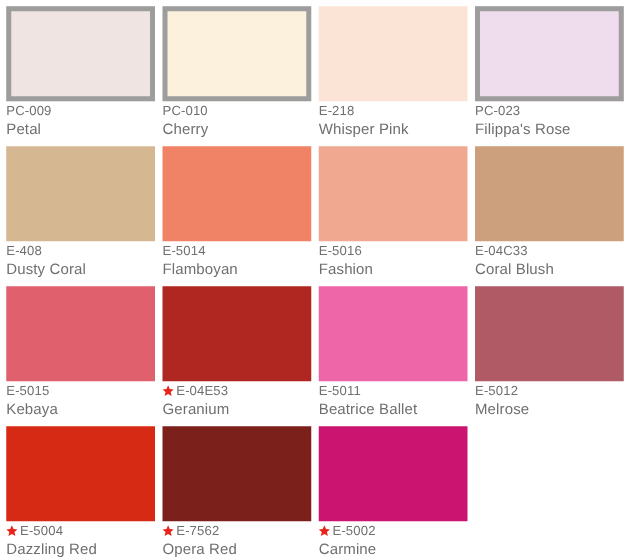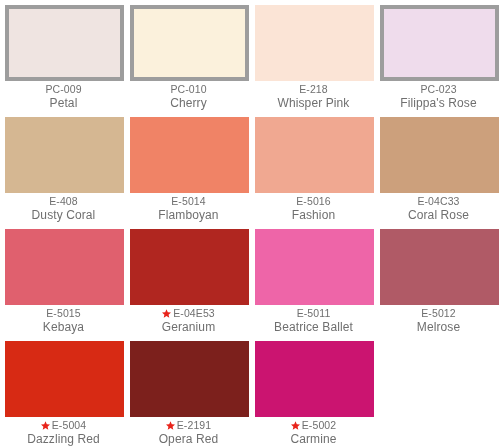--- a/index.html
+++ b/index.html
@@ -47,21 +47,21 @@
   .swatch-chip.has-border {
     border: 4px solid #9d9d9d;
     width: 119px;
     height: 76px;
   }
 
   .swatch-meta {
     flex: 1 1 auto;
     padding-top: 3px;
     padding-right: 2px;
-    text-align: center;
+    text-align: left;
     line-height: 1.12;
   }
 
   .swatch-code-line {
     display: block;
     white-space: nowrap;
     font-size: 10.5px;
     color: #6f6f6f;
     letter-spacing: 0.1px;
   }
@@ -133,21 +133,21 @@
       <div class="swatch-chip" style="background: rgb(240, 168, 145);"></div>
       <div class="swatch-meta">
         <span class="swatch-code-line"><span>E-5016</span></span>
         <span class="swatch-name">Fashion</span>
       </div>
     </div>
     <div class="swatch-cell">
       <div class="swatch-chip" style="background: rgb(204, 160, 124);"></div>
       <div class="swatch-meta">
         <span class="swatch-code-line"><span>E-04C33</span></span>
-        <span class="swatch-name">Coral Rose</span>
+        <span class="swatch-name">Coral Blush</span>
       </div>
     </div>
     <div class="swatch-cell">
       <div class="swatch-chip" style="background: rgb(224, 96, 110);"></div>
       <div class="swatch-meta">
         <span class="swatch-code-line"><span>E-5015</span></span>
         <span class="swatch-name">Kebaya</span>
       </div>
     </div>
     <div class="swatch-cell">
@@ -180,21 +180,21 @@
               <polygon points="10,0.5 12.9,7.1 20,7.8 14.6,12.5 16.2,19.5 10,15.8 3.8,19.5 5.4,12.5 0,7.8 7.1,7.1" fill="#E8231A"></polygon>
             </svg></span><span>E-5004</span></span>
         <span class="swatch-name">Dazzling Red</span>
       </div>
     </div>
     <div class="swatch-cell">
       <div class="swatch-chip" style="background: rgb(124, 32, 28);"></div>
       <div class="swatch-meta">
         <span class="swatch-code-line"><span class="star-icon"><svg width="9" height="9" viewBox="0 0 20 20" aria-hidden="true">
               <polygon points="10,0.5 12.9,7.1 20,7.8 14.6,12.5 16.2,19.5 10,15.8 3.8,19.5 5.4,12.5 0,7.8 7.1,7.1" fill="#E8231A"></polygon>
-            </svg></span><span>E-2191</span></span>
+            </svg></span><span>E-7562</span></span>
         <span class="swatch-name">Opera Red</span>
       </div>
     </div>
     <div class="swatch-cell">
       <div class="swatch-chip" style="background: rgb(203, 20, 112);"></div>
       <div class="swatch-meta">
         <span class="swatch-code-line"><span class="star-icon"><svg width="9" height="9" viewBox="0 0 20 20" aria-hidden="true">
               <polygon points="10,0.5 12.9,7.1 20,7.8 14.6,12.5 16.2,19.5 10,15.8 3.8,19.5 5.4,12.5 0,7.8 7.1,7.1" fill="#E8231A"></polygon>
             </svg></span><span>E-5002</span></span>
         <span class="swatch-name">Carmine</span>

